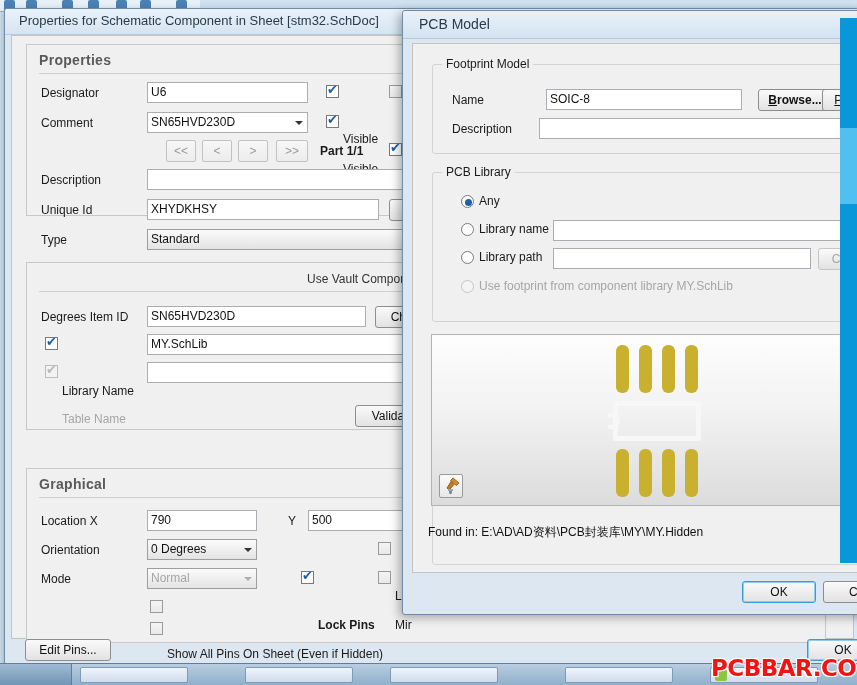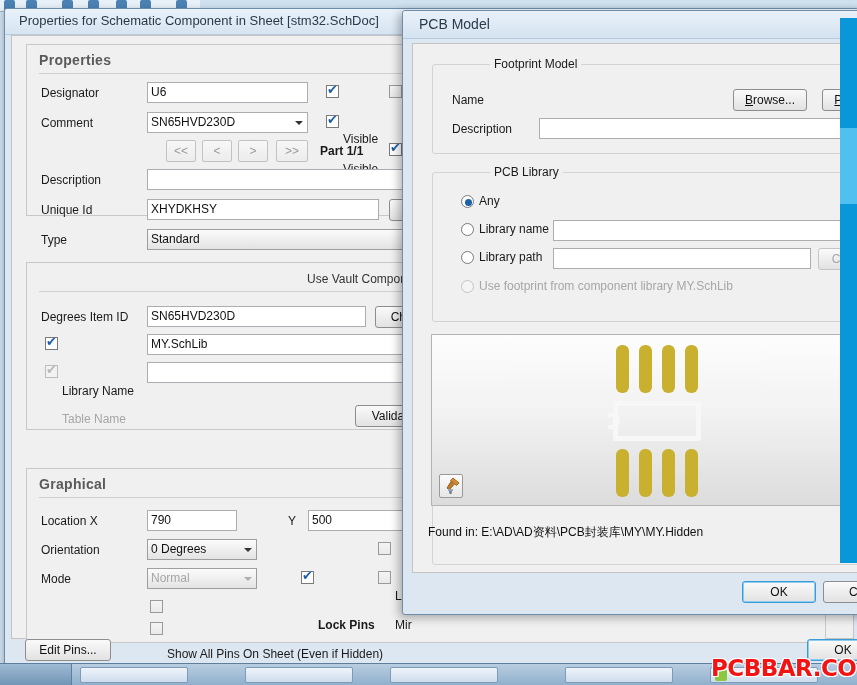--- a/index.html
+++ b/index.html
@@ -223,21 +223,21 @@
   }
 
   
   .fs {
     position: absolute;
     border: 1px solid #d3d3d3; border-radius: 3px;
   }
   .fs-legend {
     position: absolute; top: -8px; left: 9px;
     background: #f0f0f0; padding: 0 4px;
-    font-size: 12px; color: #1a1a1a; white-space: nowrap; margin-left: 48px;
+    font-size: 12px; color: #1a1a1a; white-space: nowrap;
   }
 
   
   #fp-preview {
     position: absolute; left: 431px; top: 334px;
     width: 430px; height: 172px;
     background: linear-gradient(#fdfdfd 0%, #f2f2f2 45%, #dcdcdc 100%);
     border: 1px solid #b4b4b4;
     overflow: hidden;
   }
@@ -390,21 +390,21 @@
       <div class="tin" style="left:120px; top:99px; width:660px;"></div>
 
       <div class="btn" style="left:328px; top:142px; width:86px;">Validate L</div>
     </div>
 
     <div class="panel" style="left:14px; top:432px; width:800px; height:175px;">
       <div class="panel-title">Graphical</div>
       <div class="panel-rule" style="width:772px;"></div>
 
       <div class="lbl" style="left:14px; top:45px;">Location  X</div>
-      <div class="tin" style="left:120px; top:41px; width:90px;">790</div>
+      <div class="tin" style="left:120px; top:41px; width:110px;">790</div>
       <div class="lbl" style="left:261px; top:45px;">Y</div>
       <div class="tin" style="left:281px; top:41px; width:110px;">500</div>
 
       <div class="lbl" style="left:14px; top:74px;">Orientation</div>
       <div class="combo grey" style="left:120px; top:70px; width:110px;">
         <span>0 Degrees</span>
         <span class="combo-arrow"></span>
       </div>
       <div class="cb" style="left:351px; top:73px;">
         <span class="cb-box empty"></span>
@@ -449,21 +449,22 @@
 
   <div id="pcb-titlebar">
     <div id="pcb-title">PCB Model</div>
   </div>
 
   <div id="pcb-body">
 
     <div class="fs" style="left:19px; top:20px; width:520px; height:90px;">
       <span class="fs-legend">Footprint Model</span>
       <div class="lbl" style="left:19px; top:28px;">Name</div>
-      <div class="btn" style="left:300px; top:24px; width:74px;">
+      <div class="tin" style="left:113px; top:24px; width:196px;">SOIC-8</div>
+      <div class="btn" style="left:325px; top:24px; width:74px;font-weight:bold;">
         <u>B</u><span>rowse...</span>
       </div>
       <div class="btn" style="left:389px; top:24px; width:62px;">
         <u>P</u><span>in Ma</span>
       </div>
       <div class="lbl" style="left:19px; top:57px;">Description</div>
       <div class="tin" style="left:106px; top:53px; width:420px;"></div>
     </div>
 
     <div class="fs" style="left:19px; top:128px; width:520px; height:150px;">

